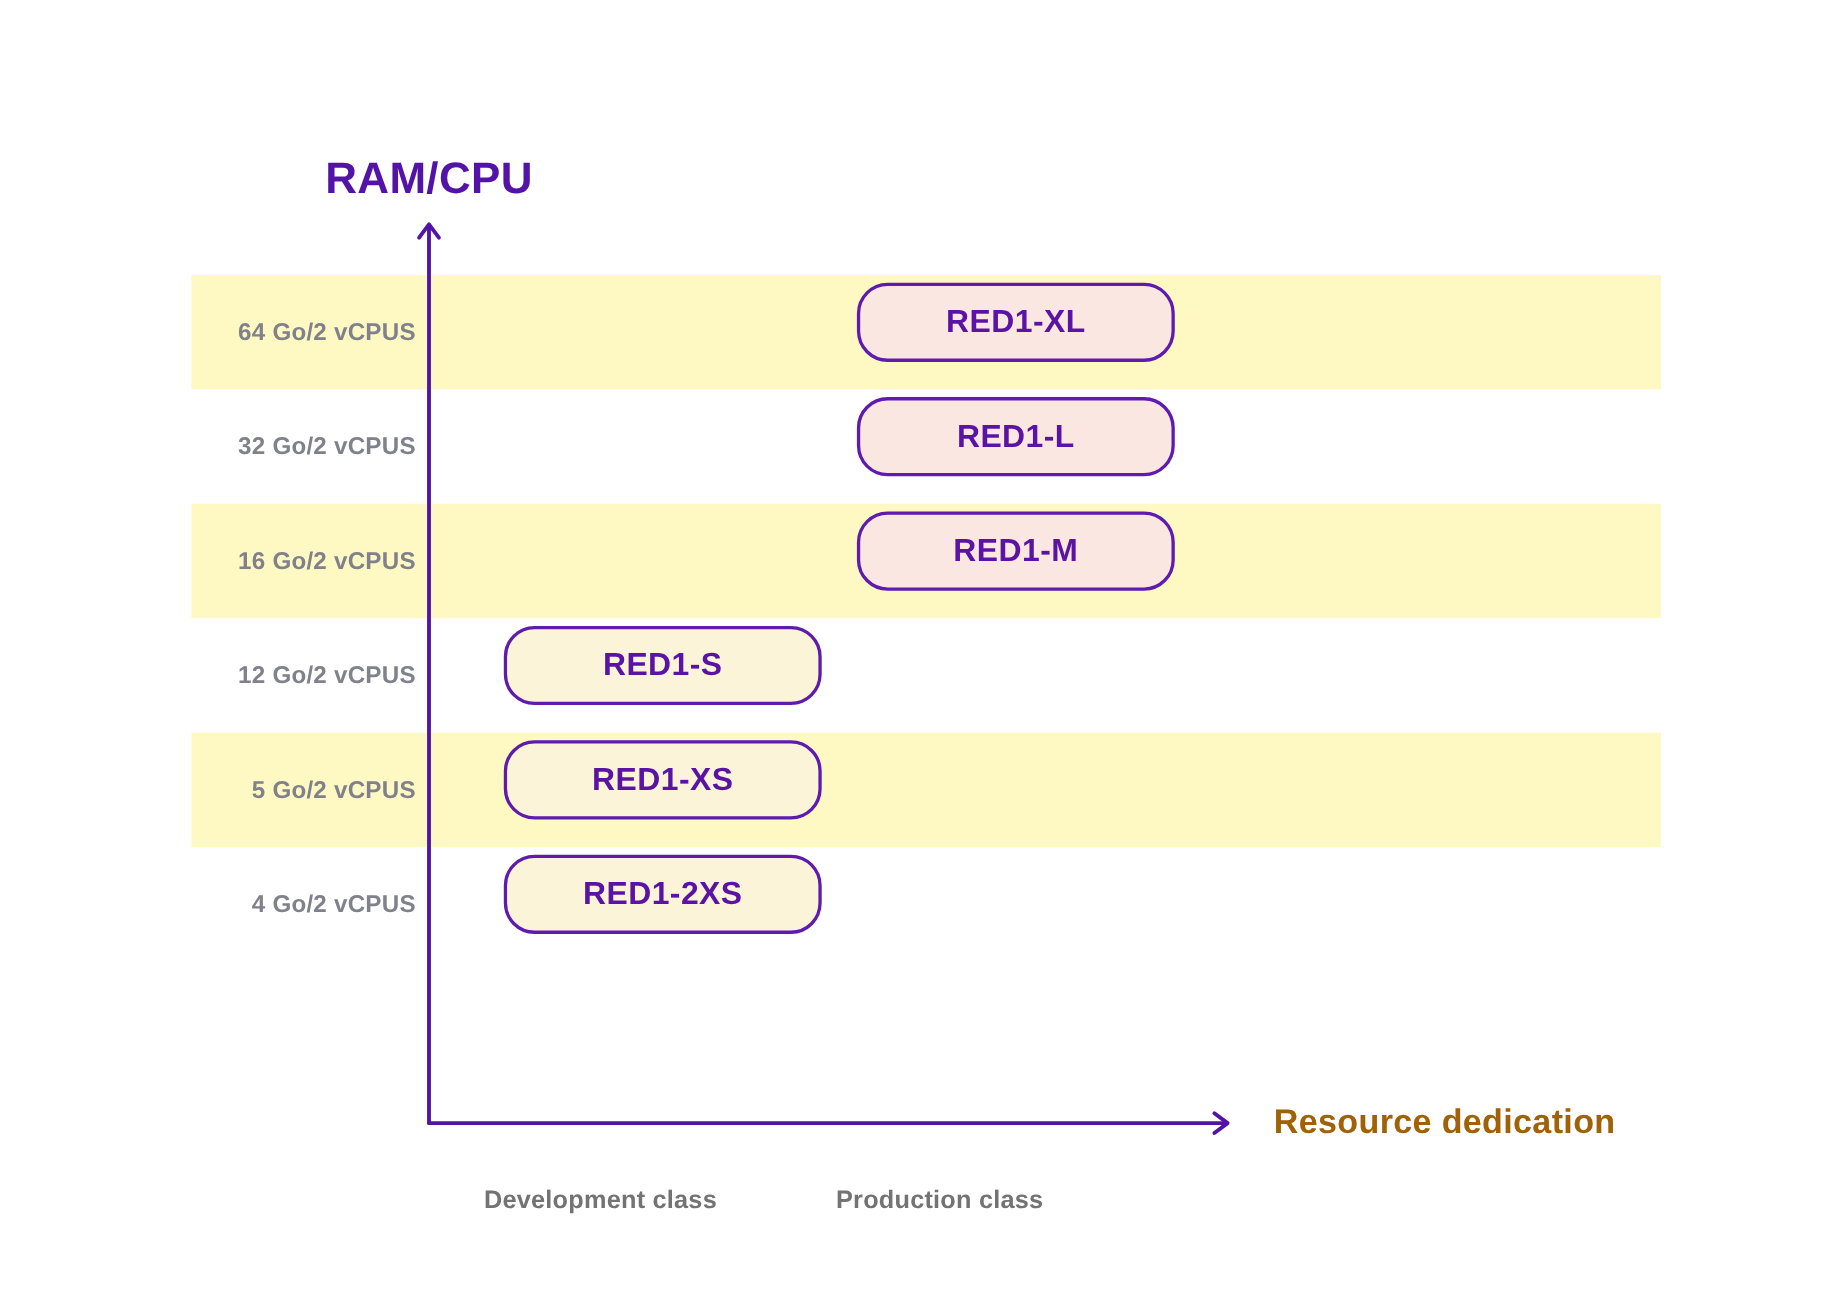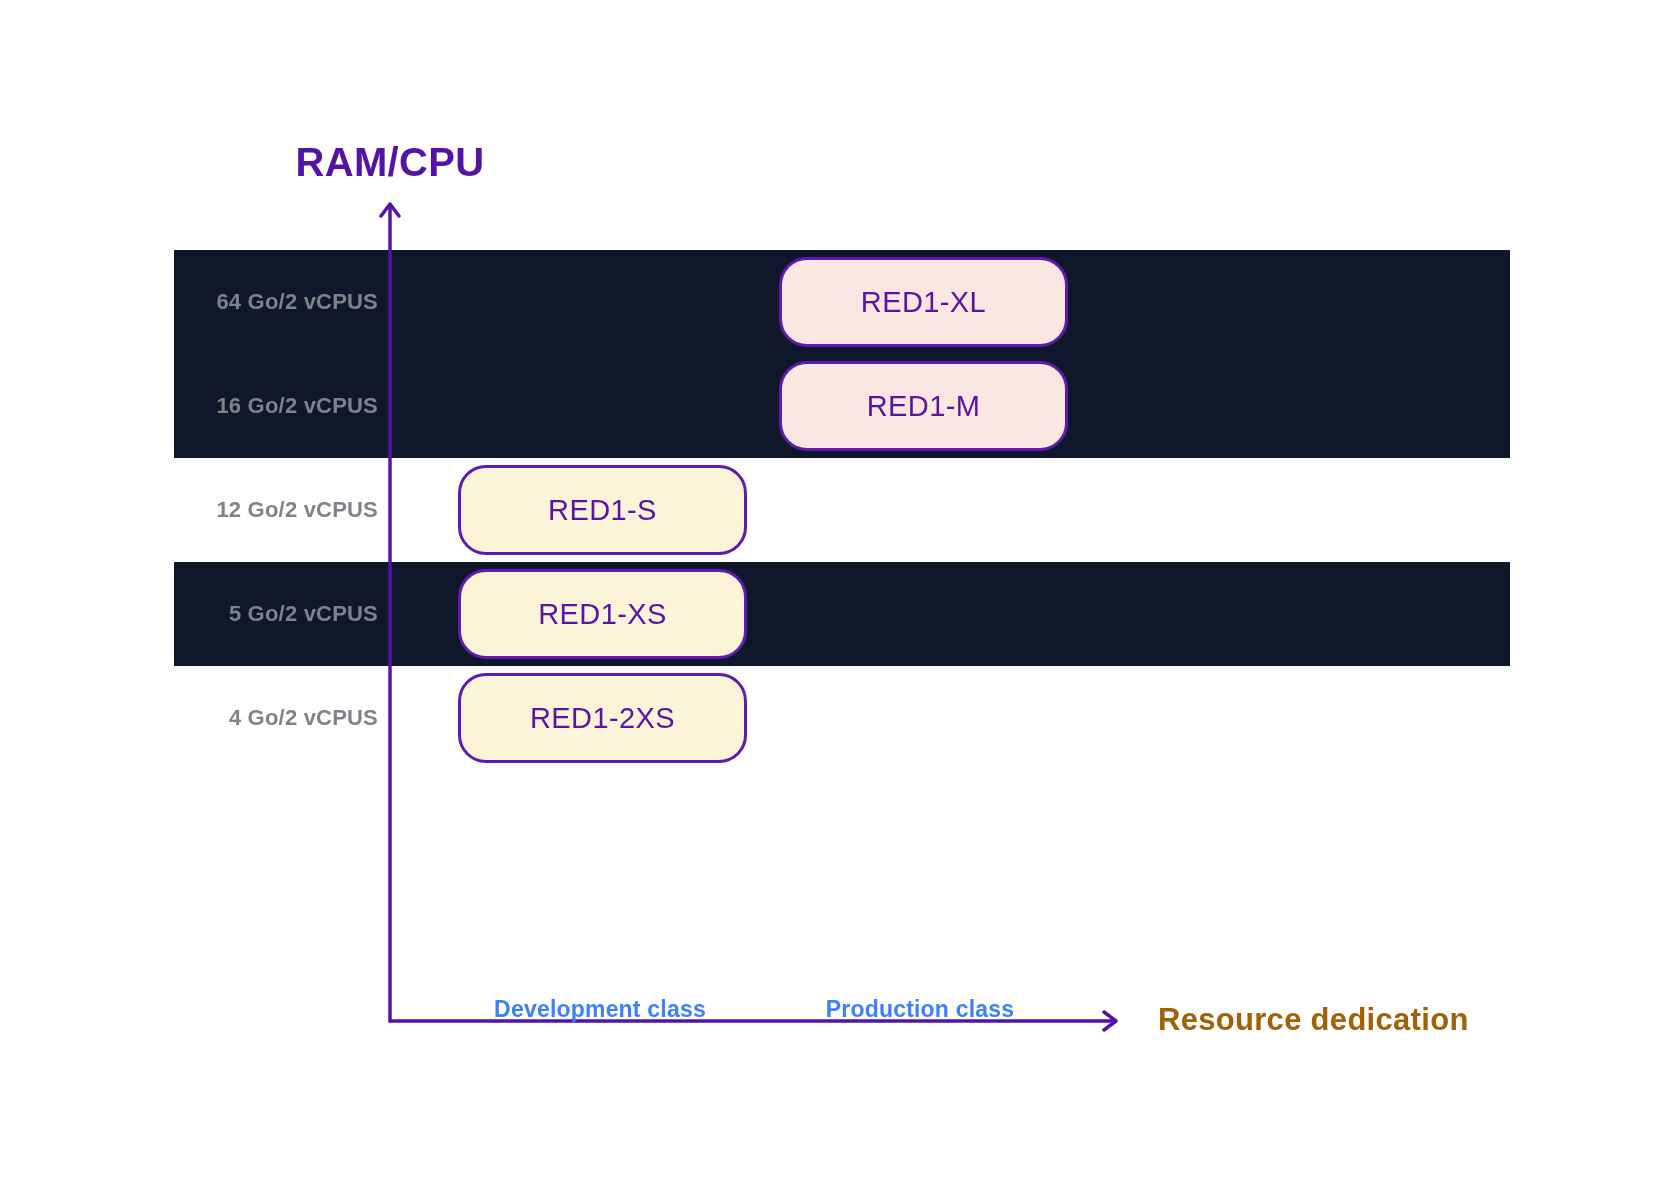--- a/index.html
+++ b/index.html
@@ -31,54 +31,54 @@
   
   .rows {
     position: absolute;
     left: 174px; top: 250px; width: 1336px;
   }
   .row {
     position: relative;
     height: 104px;
     display: flex; align-items: center;
   }
-  .row--alt { background: #0f172a; }
+  .row--alt { background: #fef9c3; }
   .row-label {
     position: absolute;
     left: 0; width: 204px;
     text-align: right;
     font-size: 22px; font-weight: 700;
     color: #81818b; letter-spacing: 0.2px;
     white-space: nowrap;
   }
 
   
   .node {
     position: absolute;
-    top: 7px; height: 90px; width: 289px;
+    top: 7px; height: 72px; width: 289px;
     box-sizing: border-box;
     border: 3px solid #5e1bae;
     border-radius: 28px;
     display: flex; align-items: center; justify-content: center;
-    font-size: 29px; font-weight: 400;
+    font-size: 29px; font-weight: 700;
     color: #5a13a4; letter-spacing: 0.4px;
   }
   .node--dev  { left: 284px; background: #fcf4d8; }
   .node--prod { left: 605px; background: #fbe7e1; }
 
   
   .axes { position: absolute; left: 0; top: 0; }
 
   
   .col-label {
     position: absolute;
-    top: 996px; width: 320px;
-    text-align: center;
+    top: 1077px; width: 320px;
+    text-align: left;
     font-size: 23px; font-weight: 700;
-    color: #3b82f6; letter-spacing: 0.2px;
+    color: #737373; letter-spacing: 0.2px;
   }
   .col-label--dev  { left: 440px; }
   .col-label--prod { left: 760px; }
 </style>
 </head>
 <body>
 
 <div class="canvas">
 
   <div class="y-title">RAM/CPU</div>
@@ -86,20 +86,26 @@
 
   <div class="rows">
 
     <div class="row row--alt">
       <span class="row-label">64 Go/2 vCPUS</span>
       <div class="node node--prod">
         <span>RED1-XL</span>
       </div>
     </div>
 
+    <div class="row">
+      <span class="row-label">32 Go/2 vCPUS</span>
+      <div class="node node--prod">
+        <span>RED1-L</span>
+      </div>
+    </div>
 
     <div class="row row--alt">
       <span class="row-label">16 Go/2 vCPUS</span>
       <div class="node node--prod">
         <span>RED1-M</span>
       </div>
     </div>
 
     <div class="row">
       <span class="row-label">12 Go/2 vCPUS</span>

